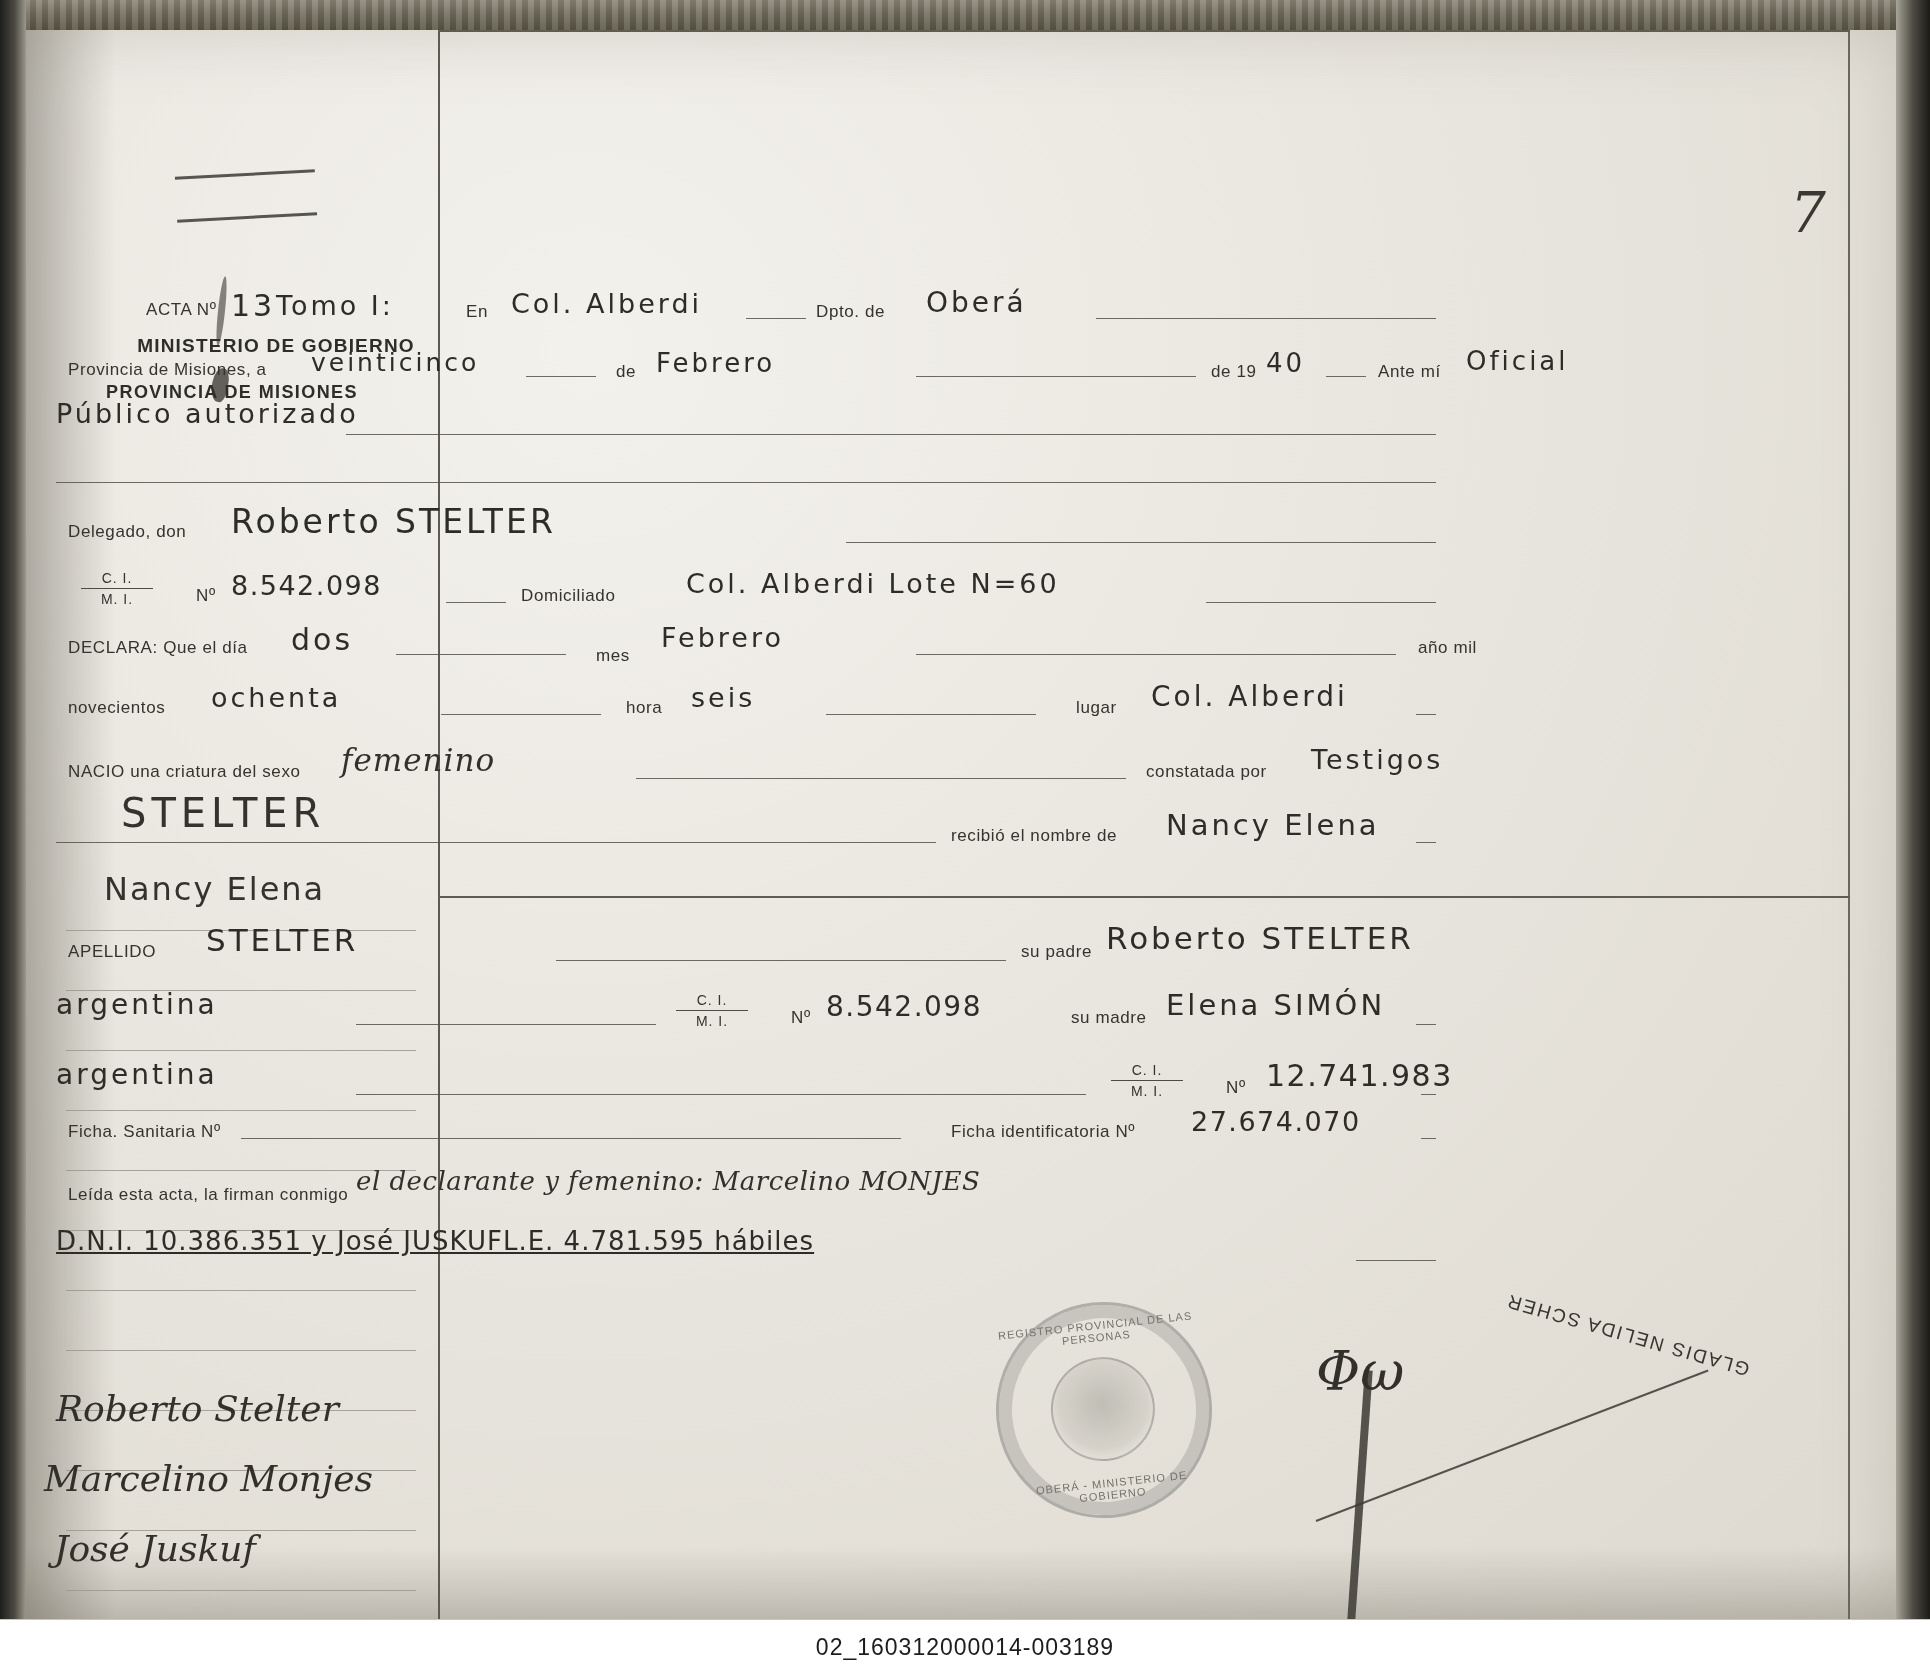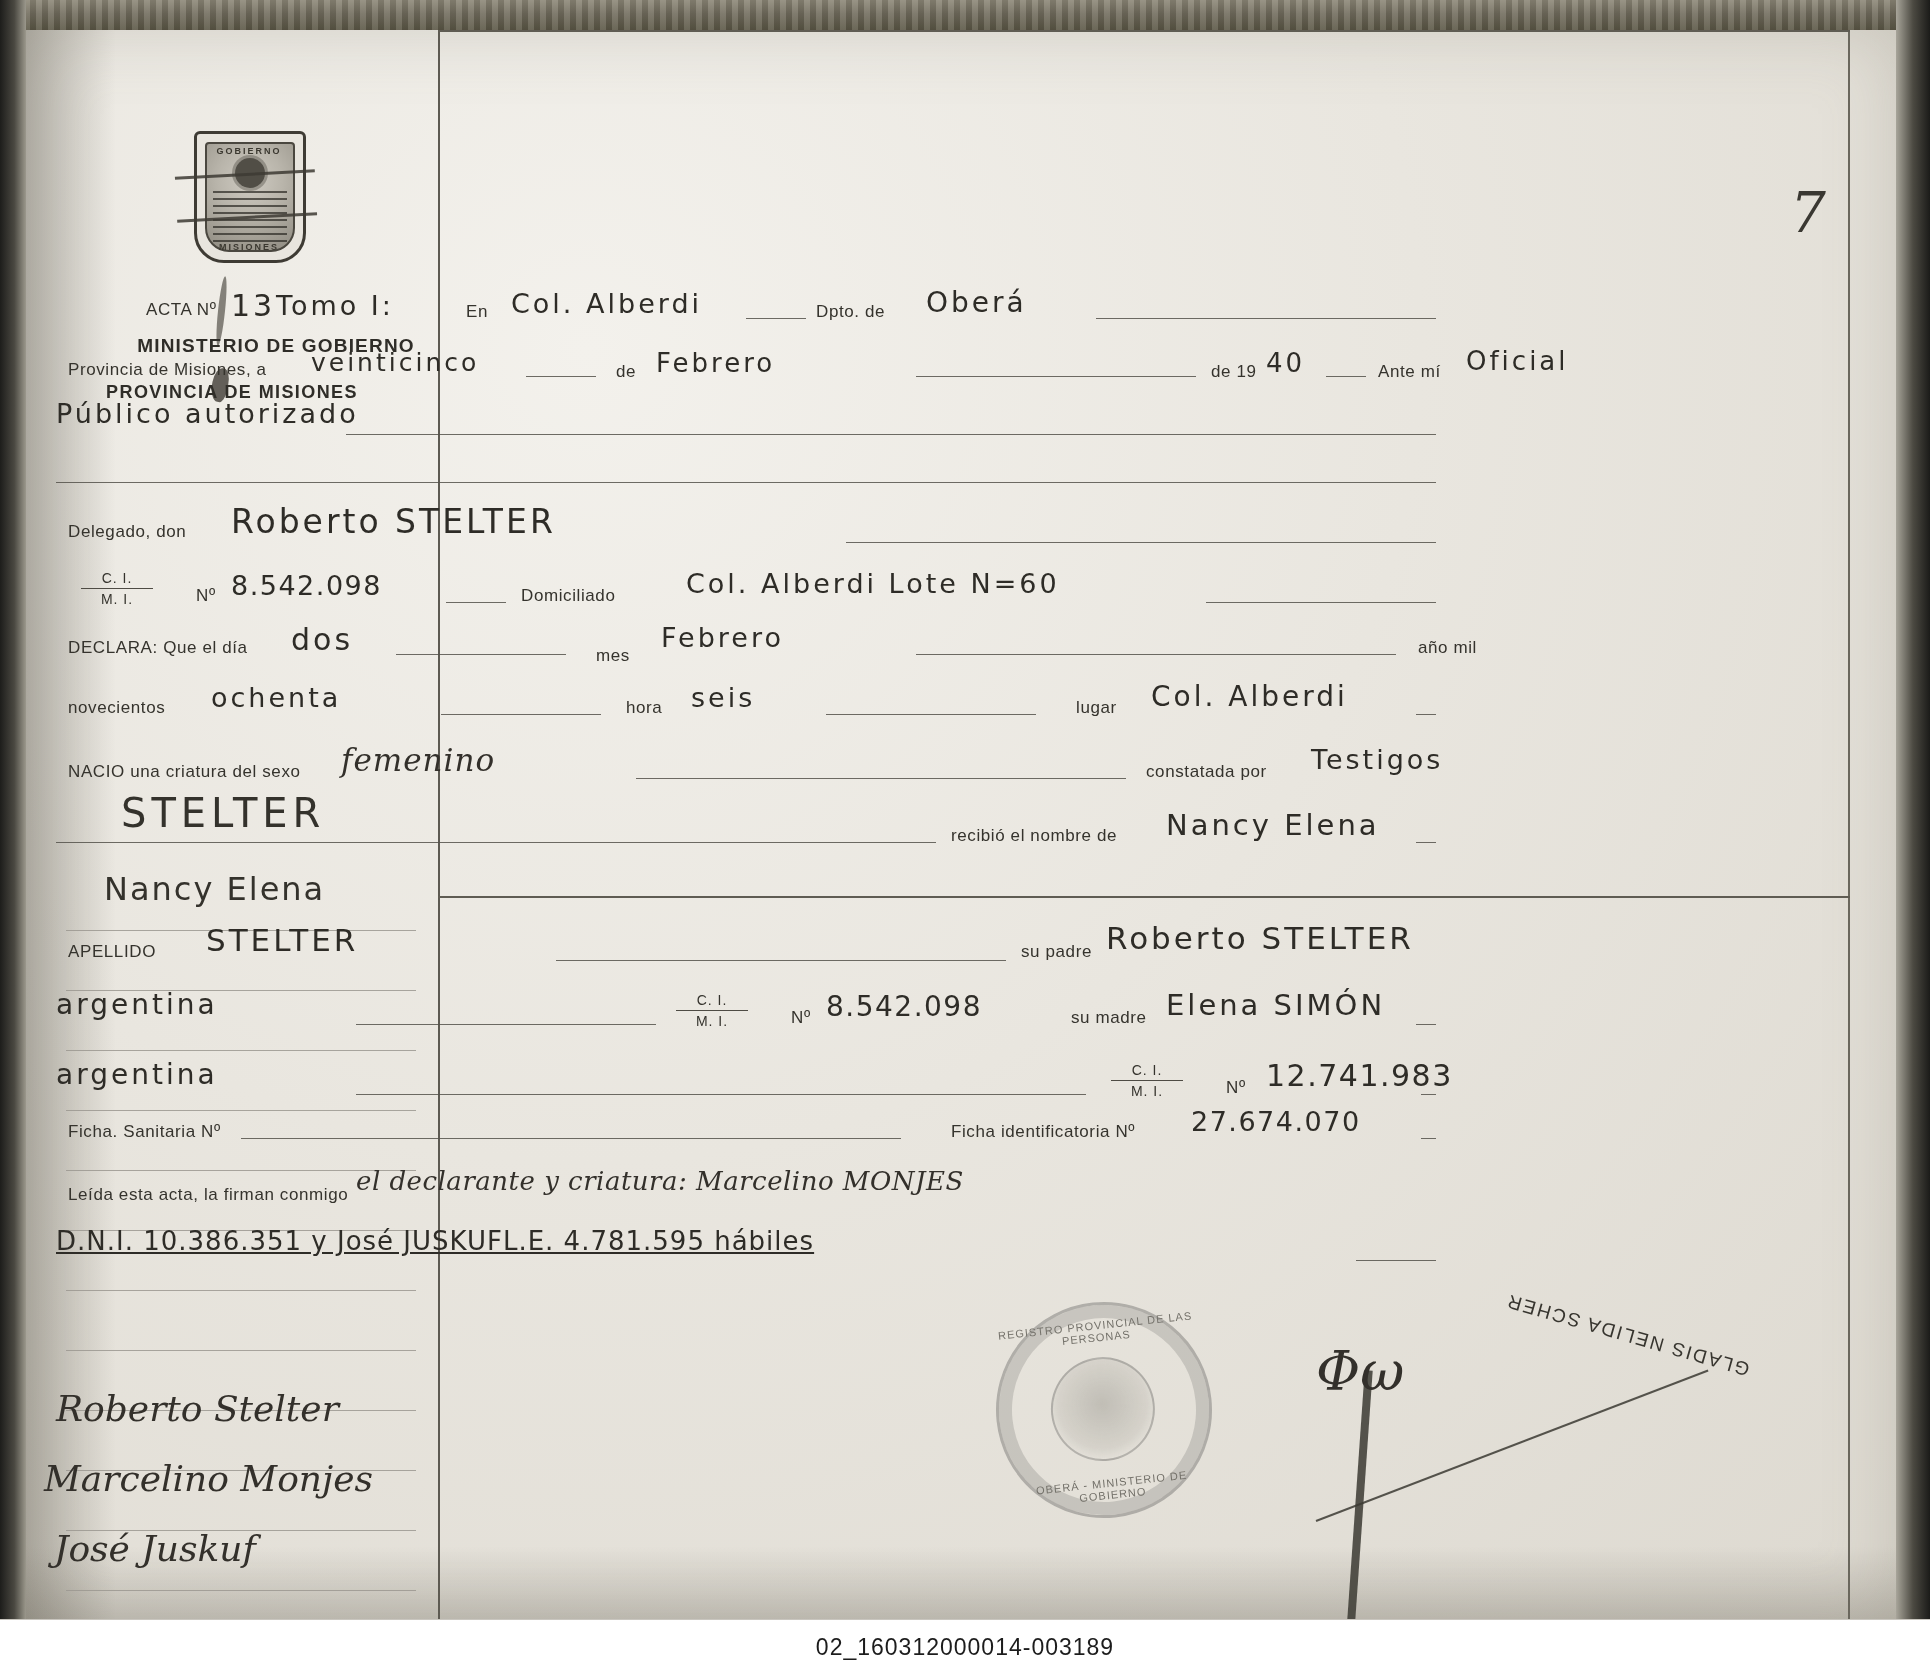--- a/index.html
+++ b/index.html
@@ -353,28 +353,20 @@
     <div class="stub-rule" style="top:1140px;"></div>
     <div class="stub-rule" style="top:1200px;"></div>
     <div class="stub-rule" style="top:1260px;"></div>
     <div class="stub-rule" style="top:1320px;"></div>
     <div class="stub-rule" style="top:1380px;"></div>
     <div class="stub-rule" style="top:1440px;"></div>
     <div class="stub-rule" style="top:1500px;"></div>
     <div class="stub-rule" style="top:1560px;"></div>
 
     <div class="emblem-wrap">
-      <div class="emblem-box">
-        <div class="emblem-inner">
-          <div class="emblem-sun"></div>
-          <div class="emblem-hatch"></div>
-        </div>
-        <div class="emblem-text-top" style="left:-18px;">GOBIERNO</div>
-        <div class="emblem-text-bottom" style="left:-18px;">MISIONES</div>
-      </div>
       <div class="emblem-ribbon"></div>
     </div>
 
     <div class="ink-blot2"></div>
     <div class="ink-blot"></div>
 
     <div class="ministry-line l1">MINISTERIO DE GOBIERNO</div>
     <div class="ministry-line l2">PROVINCIA DE MISIONES</div>
 
     <div class="page-number">7</div>
@@ -484,21 +476,21 @@
     <div class="fill-line" style="left:1395px; top:1064px; width:15px;"></div>
 
     <div class="lbl" style="left:42px; top:1092px;">Ficha. Sanitaria Nº</div>
     <div class="hand" style="left:215px; top:1078px; font-size:24px;"></div>
     <div class="fill-line" style="left:215px; top:1108px; width:660px;"></div>
     <div class="lbl" style="left:925px; top:1092px;">Ficha identificatoria Nº</div>
     <div class="hand" style="left:1165px; top:1076px; font-size:27px;">27.674.070</div>
     <div class="fill-line" style="left:1395px; top:1108px; width:15px;"></div>
 
     <div class="lbl" style="left:42px; top:1155px;">Leída esta acta, la firman conmigo</div>
-    <div class="hand cursive" style="left:330px; top:1136px; font-size:26px; letter-spacing:0.5px;">el declarante y criatura: Marcelino MONJES</div>
+    <div class="hand cursive" style="left:330px; top:1136px; font-size:26px; letter-spacing:0.5px;">el declarante y femenino: Marcelino MONJES</div>
     <div class="hand" style="left:30px; top:1196px; font-size:26px; letter-spacing:1px;text-decoration:underline;">D.N.I. 10.386.351 y José JUSKUFL.E. 4.781.595 hábiles</div>
     <div class="fill-line" style="left:1330px; top:1230px; width:80px;"></div>
 
     <div class="seal">
       <div class="seal-text-top">REGISTRO PROVINCIAL DE LAS PERSONAS</div>
       <div class="seal-inner"></div>
       <div class="seal-text-bottom">OBERÁ - MINISTERIO DE GOBIERNO</div>
     </div>
 
     <div class="sig" style="left:30px; top:1358px; font-size:36px;">Roberto Stelter</div>

